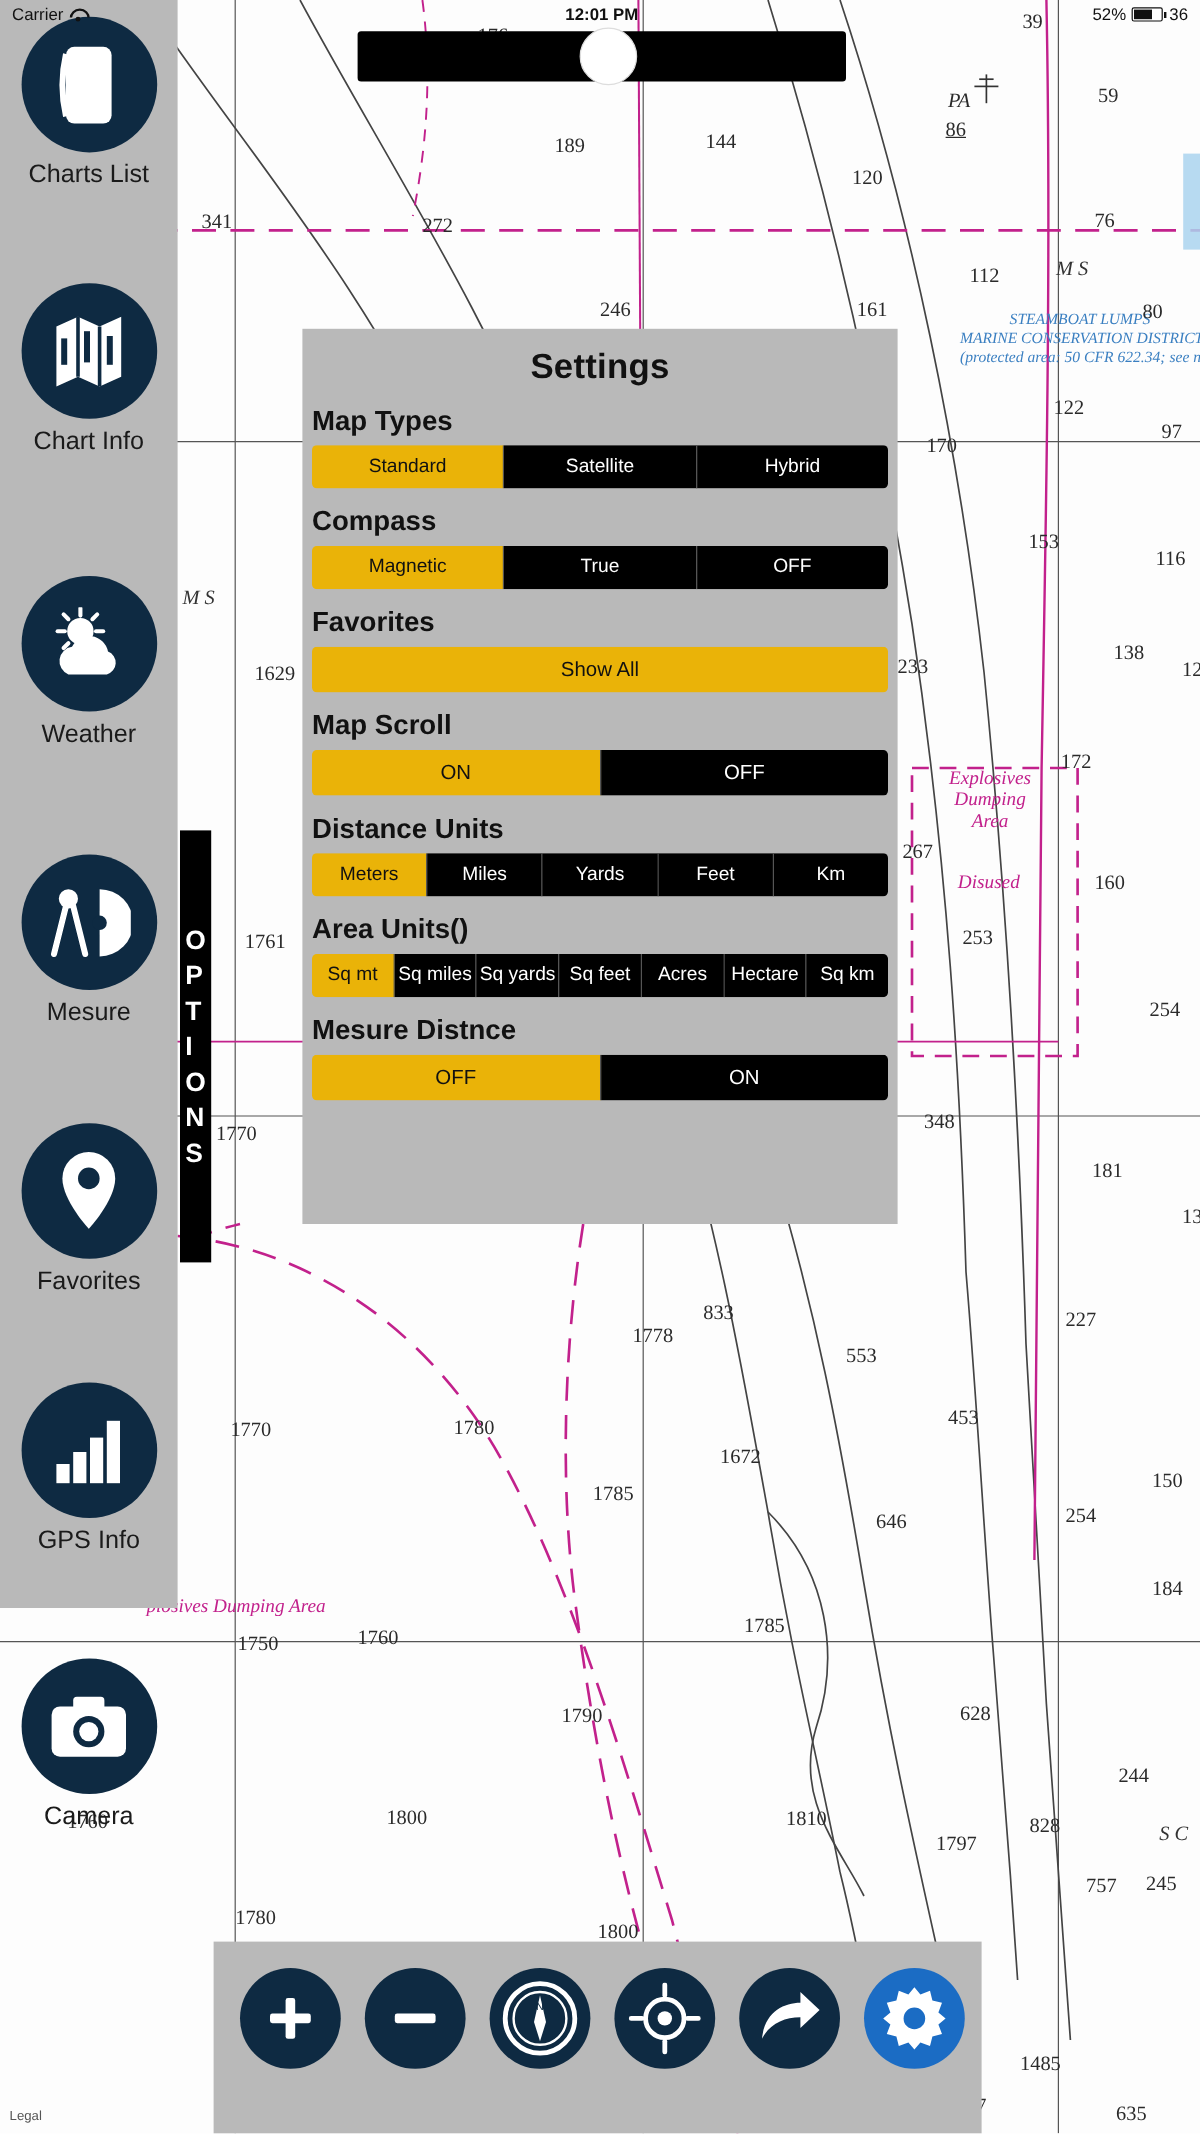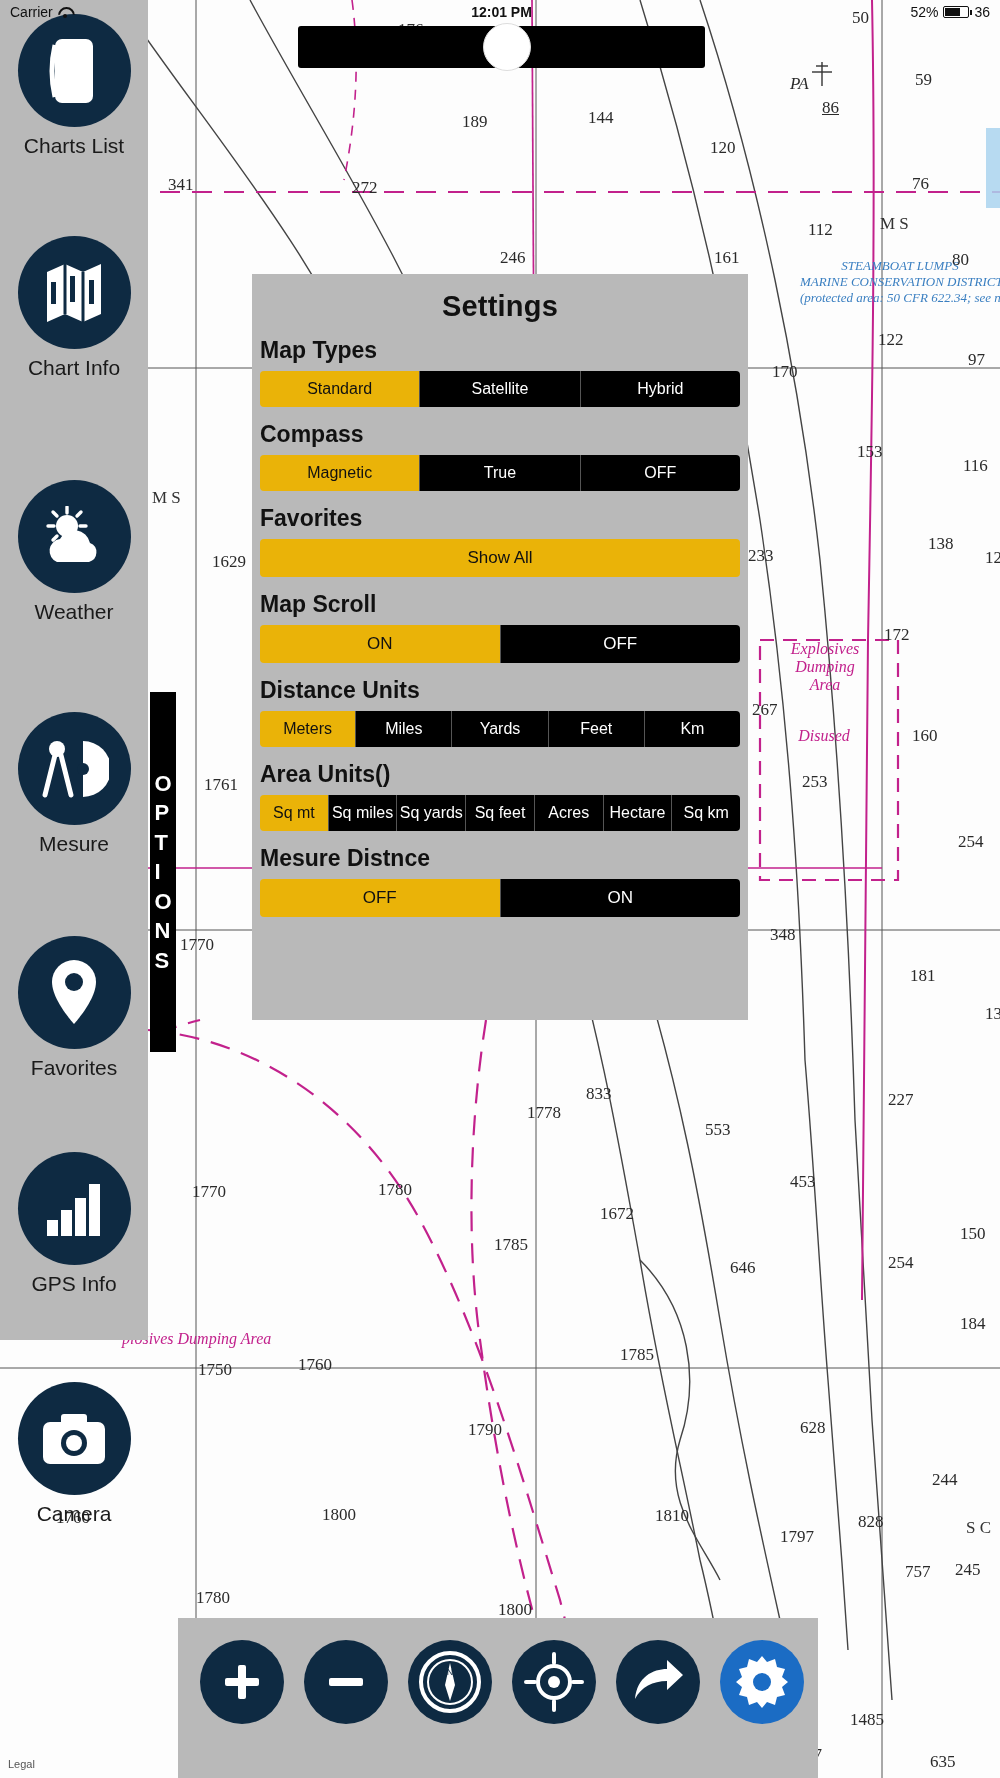--- a/index.html
+++ b/index.html
@@ -26,21 +26,21 @@
     font-style:italic; font-size:16px; color:#c2218c; white-space:nowrap;
   }
   .blue-label {
     position:absolute;
     font-family:"Liberation Serif", serif;
     font-style:italic; font-size:13px; color:#3a7fc1; white-space:nowrap; text-align:center;
   }
   .ms-label {
     position:absolute;
     font-family:"Liberation Serif", serif;
-    font-size:17px; color:#333; white-space:nowrap;
+    font-style:italic; font-size:17px; color:#333; white-space:nowrap;
   }
 
   
   #status-bar {
     position:absolute; top:0; left:0; width:1000px; height:24px;
     display:flex; align-items:center; justify-content:space-between;
     padding:0 10px; font-size:14px; color:#111; z-index:60;
     pointer-events:none;
   }
   #status-left, #status-right { display:flex; align-items:center; gap:5px; }
@@ -233,23 +233,23 @@
       <div class="depth" style="left: 10px; top: 175px;">411</div>
       <div class="depth" style="left: 168px; top: 175px;">341</div>
       <div class="depth" style="left: 398px; top: 20px;">176</div>
       <div class="depth" style="left: 352px; top: 178px;">272</div>
       <div class="depth" style="left: 462px; top: 112px;">189</div>
       <div class="depth" style="left: 588px; top: 108px;">144</div>
       <div class="depth" style="left: 710px; top: 138px;">120</div>
       <div class="depth" style="left: 500px; top: 248px;">246</div>
       <div class="depth" style="left: 678px; top: 248px; margin-left: 36px;">161</div>
       <div class="depth" style="left: 808px; top: 220px;">112</div>
-      <div class="depth" style="left: 852px; top: 8px;">50</div>
+      <div class="depth" style="left: 852px; top: 8px;">39</div>
       <div class="depth" style="left: 915px; top: 70px;">59</div>
-      <div class="depth" style="left: 822px; top: 98px; text-decoration: underline;">86</div>
+      <div class="depth" style="left: 788px; top: 98px; text-decoration: underline;">86</div>
       <div class="depth" style="left: 912px; top: 174px;">76</div>
       <div class="depth" style="left: 952px; top: 250px;">80</div>
       <div class="depth" style="left: 878px; top: 330px;">122</div>
       <div class="depth" style="left: 968px; top: 350px;">97</div>
       <div class="depth" style="left: 772px; top: 362px;">170</div>
       <div class="depth" style="left: 857px; top: 442px;">153</div>
       <div class="depth" style="left: 963px; top: 456px;">116</div>
       <div class="depth" style="left: 928px; top: 534px;">138</div>
       <div class="depth" style="left: 985px; top: 548px;">12</div>
       <div class="depth" style="left: 748px; top: 546px;">233</div>

